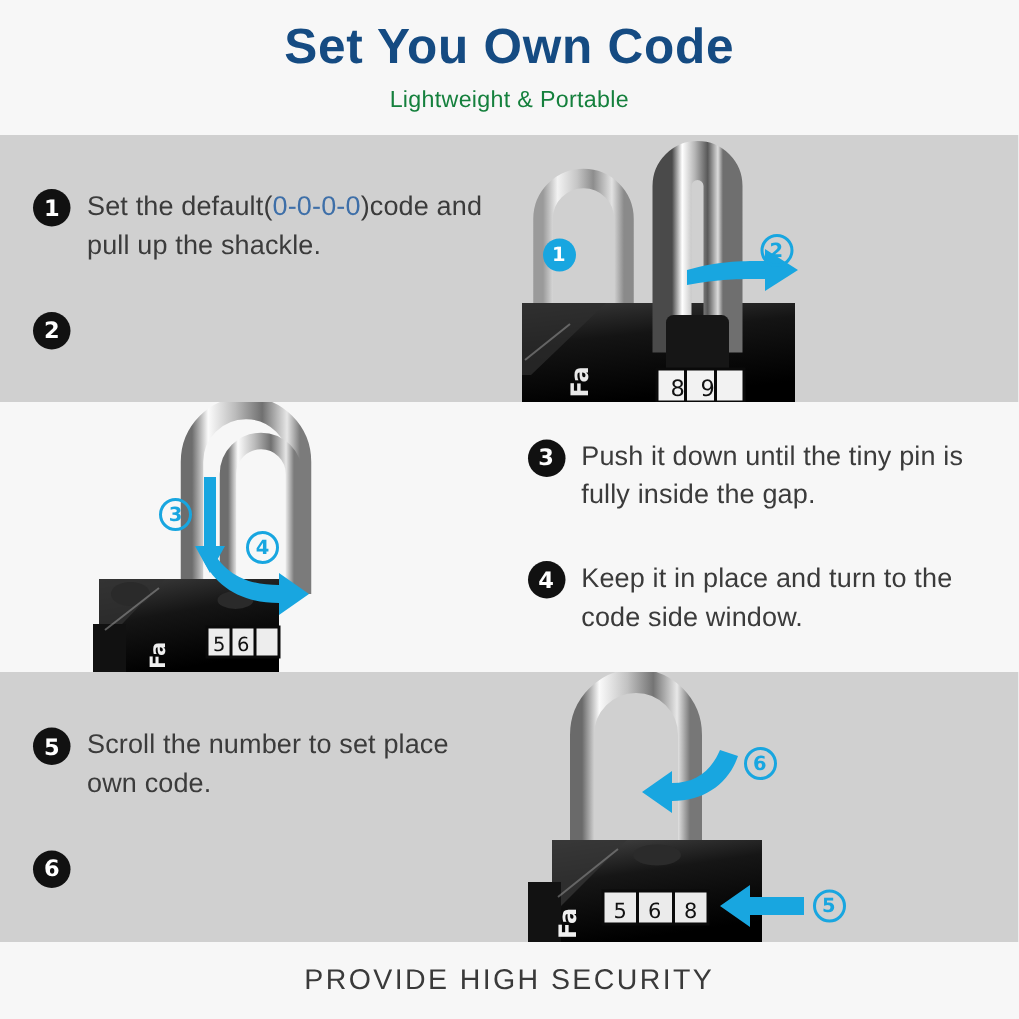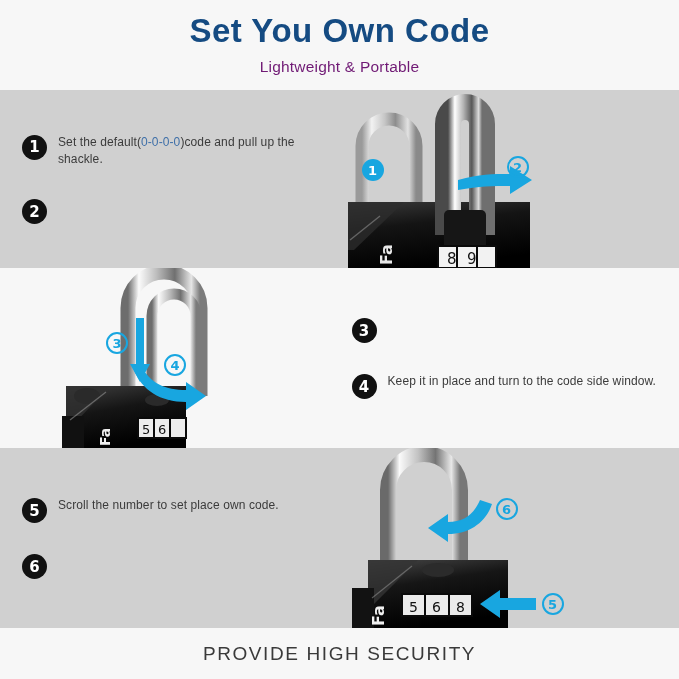--- a/index.html
+++ b/index.html
@@ -37,21 +37,21 @@
     font-weight: bold;
     color: #154b82;
     letter-spacing: 0.5px;
     line-height: 1.05;
     margin: 0;
     padding: 0 0 2px 0;
     text-align: center;
   }
   .subtitle {
     font-size: 15.5px;
-    color: #701a75;
+    color: #15803d;
     font-weight: 400;
     letter-spacing: 0.2px;
     margin-top: 7px;
   }
 
   
   .section {
     position: relative;
     display: flex;
     flex: 0 0 auto;
@@ -94,21 +94,21 @@
     color: #ffffff;
     font-size: 15px;
     font-weight: bold;
     display: flex;
     align-items: center;
     justify-content: center;
     margin-top: 1px;
     font-family: "DejaVu Sans", sans-serif;
   }
   .step-text {
-    font-size: 12px;
+    font-size: 18px;
     color: #3b3b3b;
     line-height: 1.42;
     letter-spacing: 0.1px;
     max-width: 290px;
   }
   .hl { color: #3e6fa8; }
 
   
   .footer {
     flex: 1 1 auto;
@@ -286,20 +286,21 @@
       </div>
 
       <div class="cb-outline" style="left:106px; top:64px;">3</div>
       <div class="cb-outline" style="left:164px; top:86px;">4</div>
     </div>
 
     <div class="text-col right">
 
       <div class="step">
         <div class="step-badge">3</div>
+        <div class="step-text">Push it down until the tiny pin is fully inside the gap.</div>
       </div>
 
       <div class="step">
         <div class="step-badge">4</div>
         <div class="step-text">Keep it in place and turn to the code side window.</div>
       </div>
 
     </div>
   </div>
 

